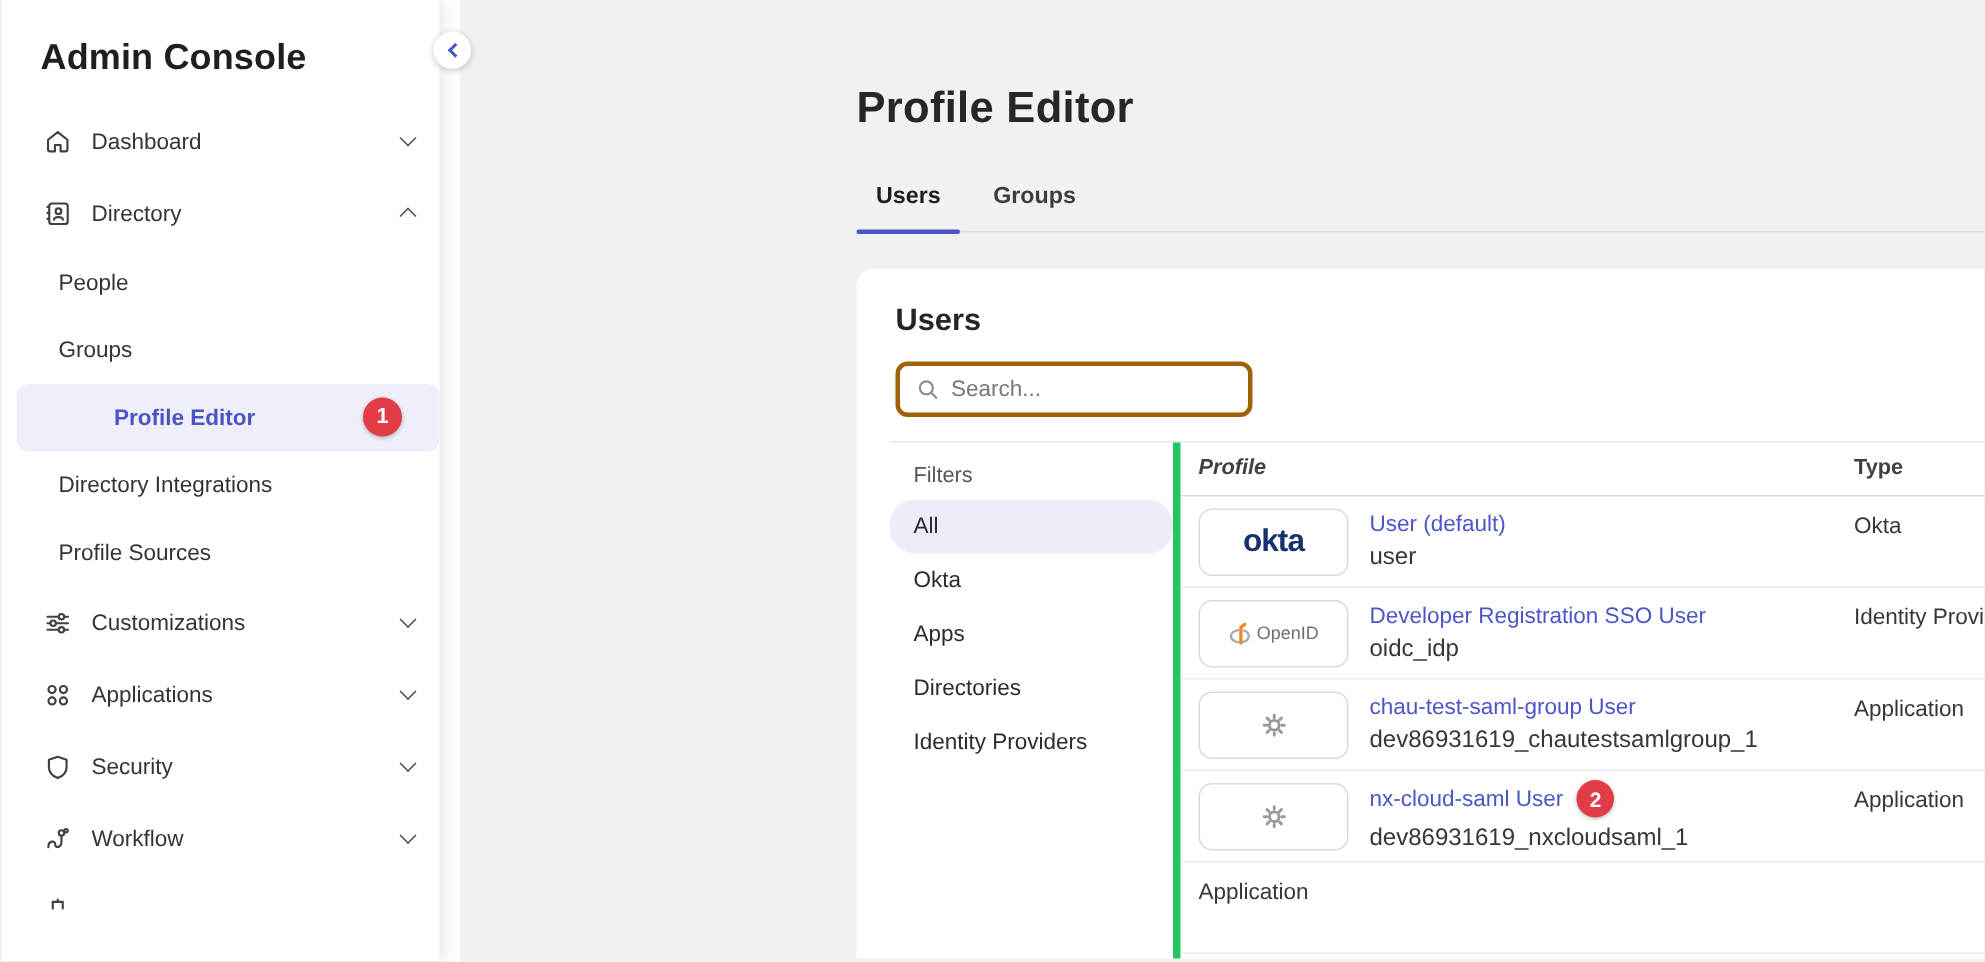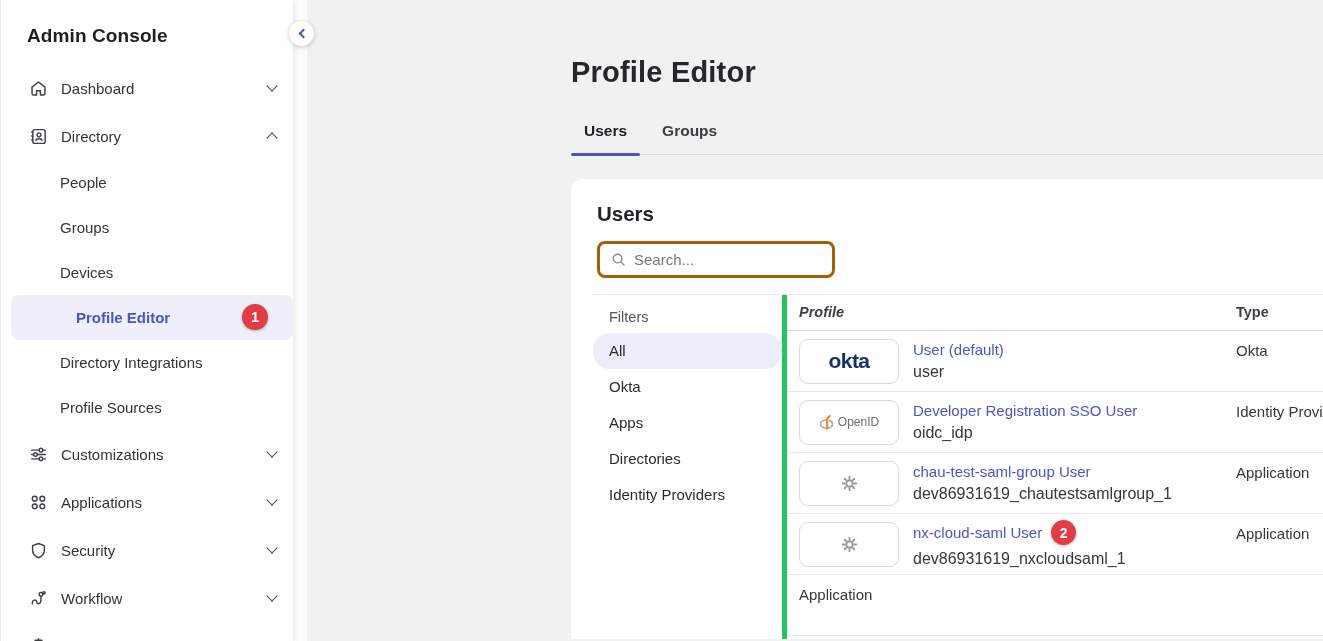--- a/index.html
+++ b/index.html
@@ -8,24 +8,24 @@
     font-family:"Liberation Sans","DejaVu Sans",sans-serif;
     background:#f1f1f2; color:#26262b; position:relative;
   }
   
   .gutter { position:absolute; left:293px; top:0; width:14px; height:641px; background:#fcfcfd; }
   .sidebar {
     position:absolute; left:0; top:0; width:293px; height:641px;
     background:#fff; border-left:1px solid #ececee;
     box-shadow:2px 0 6px rgba(0,0,0,.07); z-index:2;
   }
-  .brand { padding:25px 0 0 26px; font-size:19px; font-weight:700; color:#1e1e23; letter-spacing:.1px; }
+  .brand { padding:25px 0 0 26px; font-size:24px; font-weight:700; color:#1e1e23; letter-spacing:.1px; }
   nav { margin-top:17px; }
   .nav-item { display:flex; align-items:center; height:48px; padding:0 17px 0 28px; font-size:15px; color:#33333a; cursor:pointer; position:relative; }
-  .nav-item.sub { height:45px; padding-left:59px; }
+  .nav-item.sub { height:45px; padding-left:38px; }
   .nav-icon { width:19px; height:19px; margin-right:13px; display:flex; align-items:center; justify-content:center; flex:none; }
   .nav-icon svg { stroke:#3f3f46; fill:none; stroke-width:1.5; stroke-linecap:round; stroke-linejoin:round; }
   .nav-label { flex:1; white-space:nowrap; }
   .chev { width:8px; height:8px; border-right:1.7px solid #4a4a52; border-bottom:1.7px solid #4a4a52; transform:rotate(45deg); margin-top:-4px; flex:none; }
   .chev.up { transform:rotate(-135deg); margin-top:4px; }
   .nav-item.selected {
     background:#efeffb; border-radius:8px; margin-left:10px; padding-left:65px;
     color:#4b54c6; font-weight:700;
   }
   .num-badge {
@@ -109,23 +109,20 @@
       <span class="nav-label">Directory</span>
       <span class="chev up"></span>
     </div>
 
     <div class="nav-item sub">
       <span class="nav-label">People</span>
     </div>
     <div class="nav-item sub">
       <span class="nav-label">Groups</span>
     </div>
-    <div class="nav-item sub">
-      <span class="nav-label">Devices</span>
-    </div>
 
     <div class="nav-item sub selected">
       <span class="nav-label">Profile Editor</span>
       <span class="num-badge">1</span>
     </div>
 
     <div class="nav-item sub">
       <span class="nav-label">Directory Integrations</span>
     </div>
     <div class="nav-item sub">

